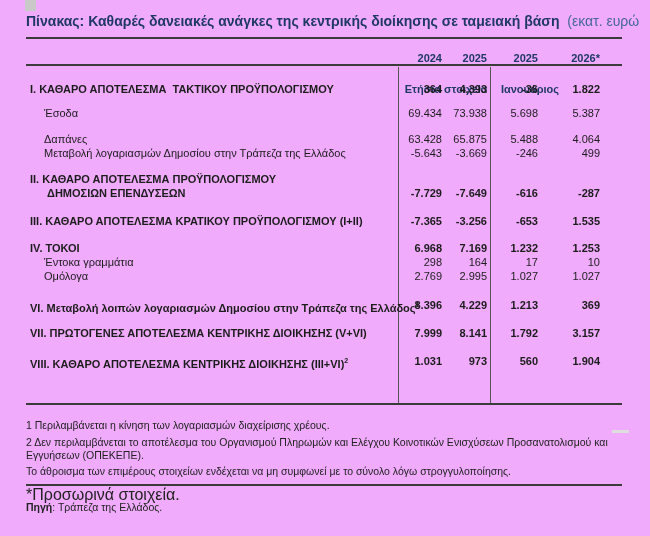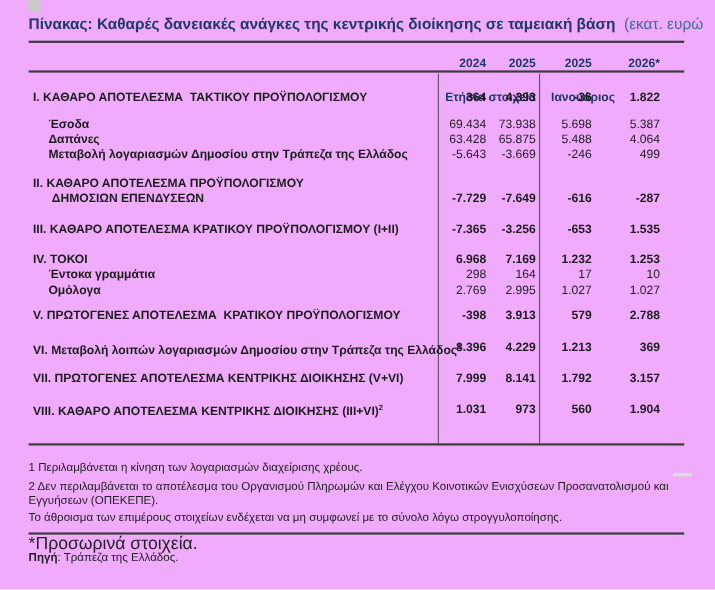--- a/index.html
+++ b/index.html
@@ -27,21 +27,21 @@
   .grp2{left:504px;}
   .year{position:absolute;top:15px;width:70px;text-align:right;font-size:11px;line-height:12px;
         font-weight:bold;color:#1f3864;}
   .y0{left:346px;}.y1{left:391px;}.y2{left:442px;}.y3{left:504px;}
   
   .rows{position:absolute;left:0;top:29px;width:596px;}
   .row{position:relative;height:14px;font-size:11px;line-height:14px;}
   .row.section2{height:28px;}
   .lab{position:absolute;left:4px;top:0;white-space:pre;}
   .section .lab,.section2 .lab{font-weight:bold;}
-  .sub .lab{left:18px;font-weight:bold;}
+  .sub .lab{left:18px;font-weight:normal;}
   .lab2{position:absolute;left:21px;top:14px;white-space:pre;font-weight:bold;}
   .lab sup{font-size:7px;}
   .val{position:absolute;top:0;width:70px;text-align:right;}
   .section .val,.section2 .val{font-weight:bold;}
   .section2 .val{top:14px;}
   .c0{left:346px;}.c1{left:391px;}.c2{left:442px;}.c3{left:504px;}
   
   .fn{position:absolute;left:26px;font-size:10.5px;line-height:13px;color:#222;white-space:pre;}
   .fn1{top:419px;}.fn2a{top:436px;}.fn2b{top:449px;}.fn3{top:465px;}
   .fnrule{position:absolute;left:26px;top:484px;width:596px;height:2px;background:#3b3b3b;}
@@ -83,21 +83,21 @@
           <div class="val c2">-36</div>
           <div class="val c3">1.822</div>
         </div>
         <div class="row sub" style="margin-top: 10px;">
           <div class="lab">Έσοδα</div>
           <div class="val c0">69.434</div>
           <div class="val c1">73.938</div>
           <div class="val c2">5.698</div>
           <div class="val c3">5.387</div>
         </div>
-        <div class="row sub" style="margin-top: 0px;">
+        <div class="row sub" style="margin-top: 12px;">
           <div class="lab">Δαπάνες</div>
           <div class="val c0">63.428</div>
           <div class="val c1">65.875</div>
           <div class="val c2">5.488</div>
           <div class="val c3">4.064</div>
         </div>
         <div class="row sub" style="margin-top: 0px;">
           <div class="lab">Μεταβολή λογαριασμών Δημοσίου στην Τράπεζα της Ελλάδος</div>
           <div class="val c0">-5.643</div>
           <div class="val c1">-3.669</div>
@@ -133,27 +133,20 @@
           <div class="val c2">17</div>
           <div class="val c3">10</div>
         </div>
         <div class="row sub" style="margin-top: 0px;">
           <div class="lab">Ομόλογα</div>
           <div class="val c0">2.769</div>
           <div class="val c1">2.995</div>
           <div class="val c2">1.027</div>
           <div class="val c3">1.027</div>
         </div>
-        <div class="row section" style="margin-top: 9px;">
-          <div class="lab">V. ΠΡΩΤΟΓΕΝΕΣ ΑΠΟΤΕΛΕΣΜΑ  ΚΡΑΤΙΚΟΥ ΠΡΟΫΠΟΛΟΓΙΣΜΟΥ</div>
-          <div class="val c0">-398</div>
-          <div class="val c1">3.913</div>
-          <div class="val c2">579</div>
-          <div class="val c3">2.788</div>
-        </div>
         <div class="row section" style="margin-top: 15px;">
           <div class="lab">VI. Μεταβολή λοιπών λογαριασμών Δημοσίου στην Τράπεζα της Ελλάδος<sup>1</sup></div>
           <div class="val c0">8.396</div>
           <div class="val c1">4.229</div>
           <div class="val c2">1.213</div>
           <div class="val c3">369</div>
         </div>
         <div class="row section" style="margin-top: 14px;">
           <div class="lab">VII. ΠΡΩΤΟΓΕΝΕΣ ΑΠΟΤΕΛΕΣΜΑ ΚΕΝΤΡΙΚΗΣ ΔΙΟΙΚΗΣΗΣ (V+VI)</div>
           <div class="val c0">7.999</div>

